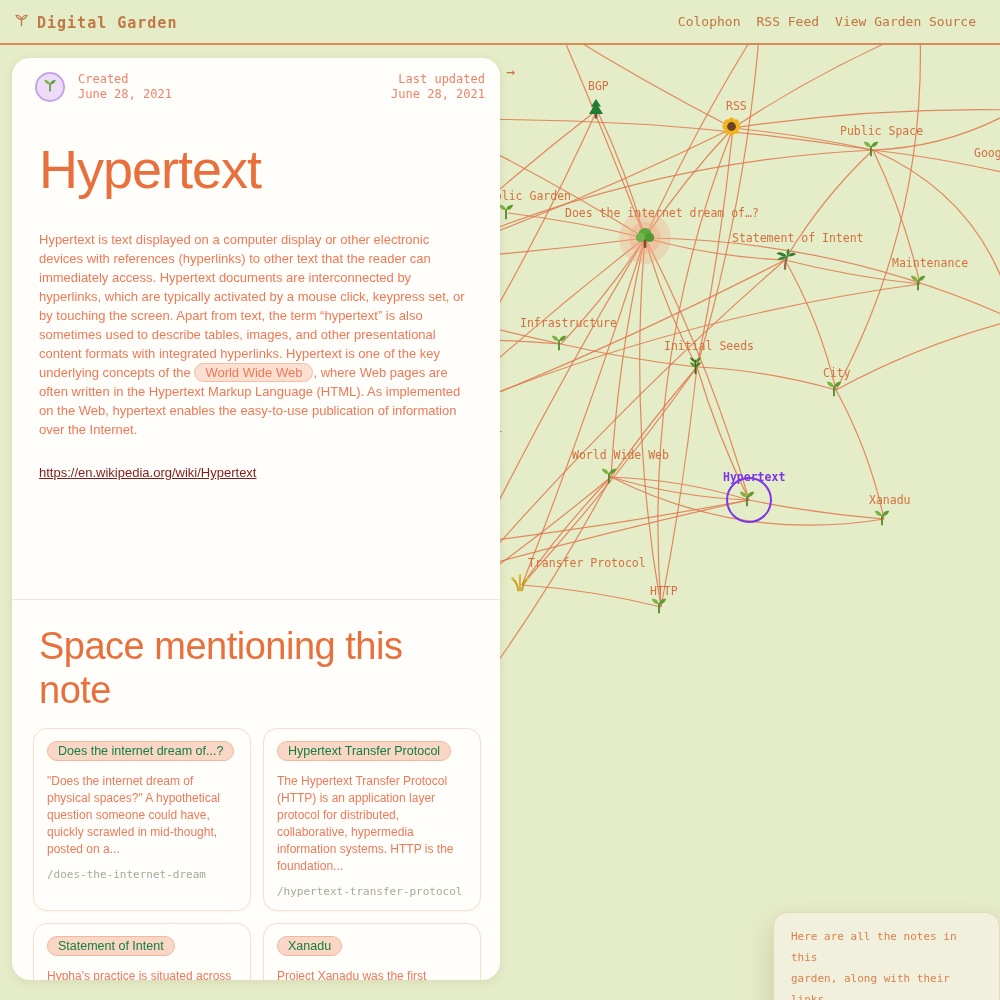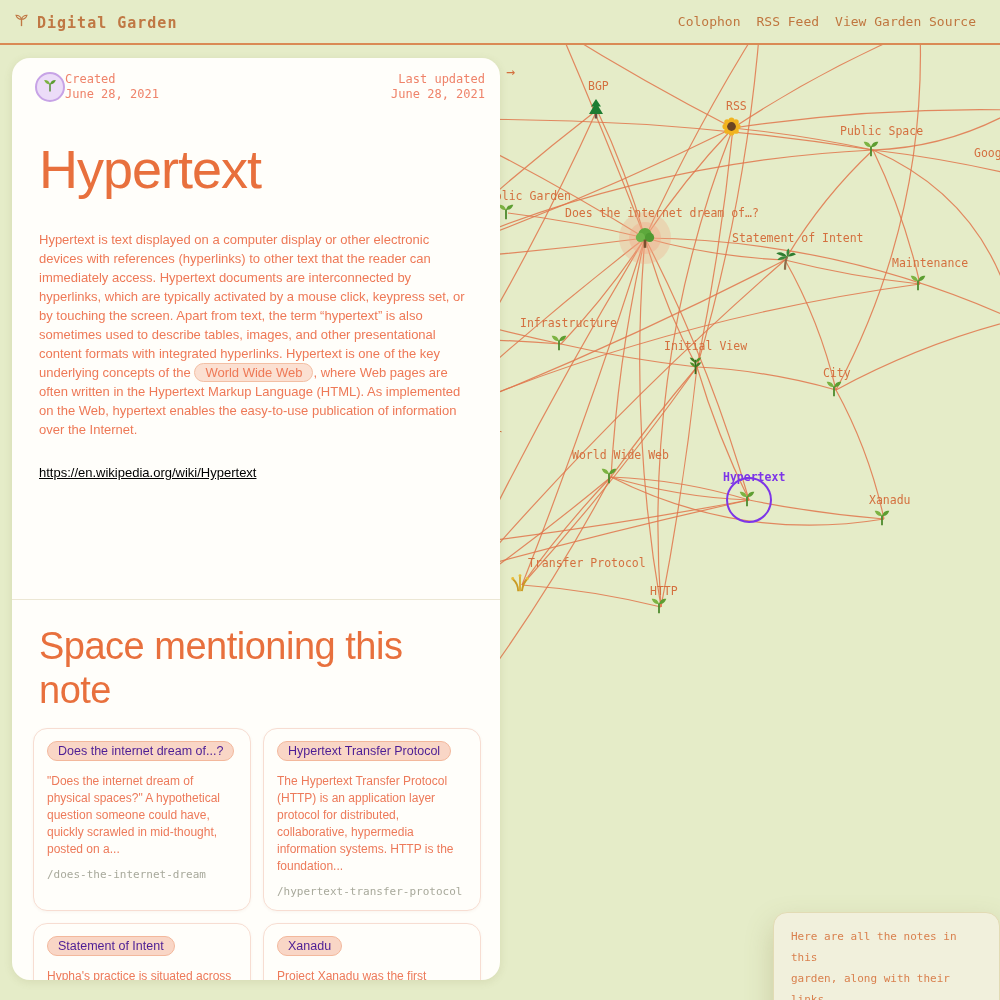--- a/index.html
+++ b/index.html
@@ -26,35 +26,35 @@
   .graph-node svg{display:block;}
   
   .note-card{
     position:absolute;left:12px;top:58px;width:488px;height:922px;z-index:3;
     background:#fffefa;border-radius:18px;box-shadow:0 2px 8px rgba(120,110,60,.14);
     box-sizing:border-box;padding:14px 15px;overflow:hidden;
   }
   .meta{display:flex;align-items:flex-start;}
   .avatar{width:26px;height:26px;border-radius:50%;background:#ecdcf8;border:2px solid #c7a3e6;
     display:flex;align-items:center;justify-content:center;flex:0 0 auto;margin-left:8px;}
-  .meta-left{}
+  .meta-left{margin-left:13px;}
   .meta-right{margin-left:auto;text-align:right;}
   .meta-label,.meta-date{font-family:"DejaVu Sans Mono",monospace;font-size:12px;line-height:15px;color:#ef836a;}
   h1.note-title{margin:40px 0 0 12px;font-size:54px;line-height:1;font-weight:400;color:#e8703d;letter-spacing:-1px;}
   .note-body{margin:34px 12px 0 12px;font-size:13px;line-height:19px;color:#ee7957;}
   .pill-link{display:inline-block;background:#fbe0d2;border:1px solid #f3bfa4;border-radius:999px;
     padding:0 10px;color:#ee7957;line-height:17px;cursor:pointer;}
-  .source-link{display:inline-block;margin:26px 0 0 12px;color:#000000;font-size:13px;text-decoration:underline;cursor:pointer;}
+  .source-link{display:inline-block;margin:26px 0 0 12px;color:#7f1d1d;font-size:13px;text-decoration:underline;cursor:pointer;}
   .divider{border:none;border-top:1px solid #ece7d4;margin:118px -15px 0 -15px;}
   h2.mentions-heading{margin:24px 0 0 12px;font-size:38px;line-height:1.16;font-weight:400;color:#e8703d;width:420px;letter-spacing:-0.5px;}
   .mentions-grid{display:grid;grid-template-columns:1fr 1fr;gap:12px;margin:16px 4px 0 6px;}
   .mention-card{background:#fffefa;border:1px solid #f7ddd2;border-radius:14px;padding:12px 13px;
     box-shadow:0 1px 3px rgba(150,100,70,.06);cursor:pointer;}
   .mention-pill{display:inline-block;background:#f9d6c6;border:1px solid #f3b89c;border-radius:999px;
-    padding:2px 10px;color:#4c1d95;font-size:12.5px;white-space:nowrap;max-width:100%;overflow:hidden;box-sizing:border-box;}
+    padding:2px 10px;color:#15803d;font-size:12.5px;white-space:nowrap;max-width:100%;overflow:hidden;box-sizing:border-box;}
   .mention-body{margin-top:8px;font-size:12px;line-height:17px;color:#ed7a5a;}
   .mention-slug{margin-top:10px;font-family:"DejaVu Sans Mono",monospace;font-size:11px;color:#a8a99b;}
   
   .graph-tooltip{
     position:absolute;left:773px;top:912px;z-index:4;
     background:#f1f0dc;border:1px solid #e2dbb4;border-radius:14px;
     padding:13px 17px;box-shadow:0 12px 28px rgba(140,130,70,.30);
     font-family:"DejaVu Sans Mono",monospace;font-size:11px;line-height:21px;color:#d9804e;
     white-space:pre-line;}
 </style>
@@ -204,21 +204,21 @@
           <path d="M11 10 C16 10 18 7 19 4 C14 4 12 6 11 10 Z" fill="#5d9e31"></path>
         </svg></span></div>
     <div class="graph-label" style="left: 520px; top: 316px;">Infrastructure</div>
     <div class="graph-node" style="left: 685px; top: 355px;"><span><svg width="21" height="21" viewBox="0 0 22 22">
           <path d="M11 20 C11 14 11 9 11 5" stroke="#33691e" stroke-width="1.8" fill="none"></path>
           <path d="M11 8 C8 7 6 5 5 2.5 C9 2.7 10.5 5 11 8 Z" fill="#3f7d23"></path>
           <path d="M11 8 C14 7 16 5 17 2.5 C13 2.7 11.5 5 11 8 Z" fill="#4e9129"></path>
           <path d="M11 13 C8 12 6 10 5 7.5 C9 7.7 10.5 10 11 13 Z" fill="#4e9129"></path>
           <path d="M11 13 C14 12 16 10 17 7.5 C13 7.7 11.5 10 11 13 Z" fill="#3f7d23"></path>
         </svg></span></div>
-    <div class="graph-label" style="left: 664px; top: 339px;">Initial View</div>
+    <div class="graph-label" style="left: 664px; top: 339px;">Initial Seeds</div>
     <div class="graph-node" style="left: 824px; top: 378px;"><span><svg width="20" height="20" viewBox="0 0 22 22">
           <path d="M11 20 C11 14 11 12 11 9" stroke="#4e8a2e" stroke-width="2" fill="none"></path>
           <path d="M11 10 C6 10 4 7 3 4 C8 4 10 6 11 10 Z" fill="#7cb342"></path>
           <path d="M11 10 C16 10 18 7 19 4 C14 4 12 6 11 10 Z" fill="#5d9e31"></path>
         </svg></span></div>
     <div class="graph-label" style="left: 823px; top: 366px;">City</div>
     <div class="graph-label" style="left: 495px; top: 427px;">r</div>
     <div class="graph-node" style="left: 599px; top: 465px;"><span><svg width="20" height="20" viewBox="0 0 22 22">
           <path d="M11 20 C11 14 11 12 11 9" stroke="#4e8a2e" stroke-width="2" fill="none"></path>
           <path d="M11 10 C6 10 4 7 3 4 C8 4 10 6 11 10 Z" fill="#7cb342"></path>

